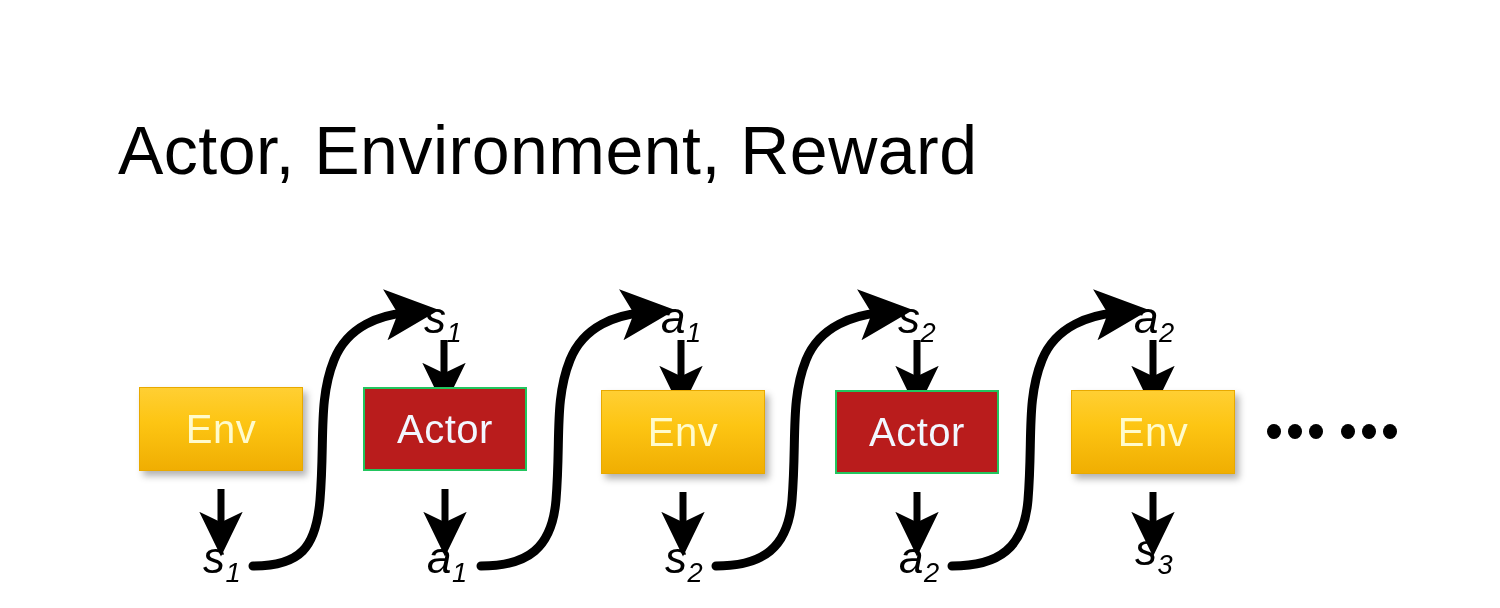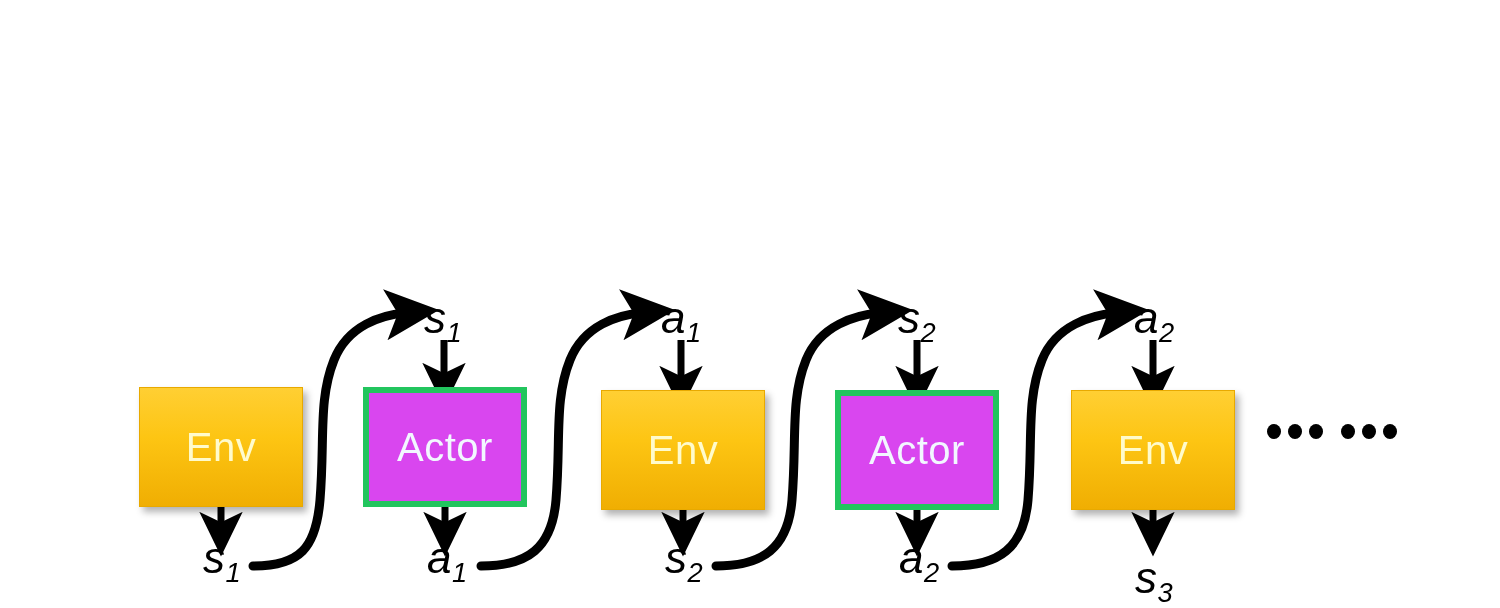--- a/index.html
+++ b/index.html
@@ -36,39 +36,39 @@
     left: 0;
     top: 0;
     width: 1500px;
     height: 608px;
   }
 
   
   .node {
     position: absolute;
     width: 164px;
-    height: 120px;
+    height: 84px;
     box-sizing: border-box;
     display: flex;
     align-items: center;
     justify-content: center;
     font-family: "Liberation Sans", sans-serif;
     font-size: 40px;
     font-weight: 400;
     letter-spacing: 0.5px;
   }
   .node.env {
     background: linear-gradient(180deg, #FFCF33 0%, #FDC513 42%, #F0AE02 100%);
     border: 1px solid #E8A900;
     color: #FFFBCC;
     box-shadow: 4px 5px 7px rgba(0,0,0,0.30);
   }
   .node.actor {
-    background: #d946ef;
-    border: 6px solid #22c55e;
+    background: #b91c1c;
+    border: 2px solid #22c55e;
     color: #F2F7FF;
     box-shadow: 0 0 0 rgba(0,0,0,0);
   }
 
   
   .mathlabel {
     position: absolute;
     font-family: Liberation Sans, sans-serif;
     font-style: italic;
     font-size: 44px;
@@ -101,20 +101,21 @@
   #ellipsis .gap {
     width: 4px;
     height: 1px;
   }
 </style>
 </head>
 <body>
 
 <div id="slide">
 
+  <div id="title">Actor, Environment, Reward</div>
 
   <svg id="diagram" viewBox="0 0 1500 608" xmlns="http://www.w3.org/2000/svg">
     <defs>
       <marker id="ah" markerWidth="7" markerHeight="7" refX="2.6" refY="3.5" orient="auto" markerUnits="strokeWidth">
         <path d="M0,0.4 L6.4,3.5 L0,6.6 L1.5,3.5 Z" fill="#000000"></path>
       </marker>
       <marker id="ahc" markerWidth="6.5" markerHeight="6.5" refX="2.2" refY="3.25" orient="auto" markerUnits="strokeWidth">
         <path d="M0,0.4 L6,3.25 L0,6.1 L1.4,3.25 Z" fill="#000000"></path>
       </marker>
     </defs>
@@ -188,21 +189,21 @@
   </div>
   <div class="mathlabel" style="left:427px; top:536px;">
     <span>a</span><sub>1</sub>
   </div>
   <div class="mathlabel" style="left:665px; top:536px;">
     <span>s</span><sub>2</sub>
   </div>
   <div class="mathlabel" style="left:899px; top:536px;">
     <span>a</span><sub>2</sub>
   </div>
-  <div class="mathlabel" style="left:1135px; top:556px;">
+  <div class="mathlabel" style="left:1135px; top:528px;">
     <span>s</span><sub>3</sub>
   </div>
 
   <div id="ellipsis">
     <span class="dot"></span>
     <span class="dot"></span>
     <span class="dot"></span>
     <span class="gap"></span>
     <span class="dot"></span>
     <span class="dot"></span>

